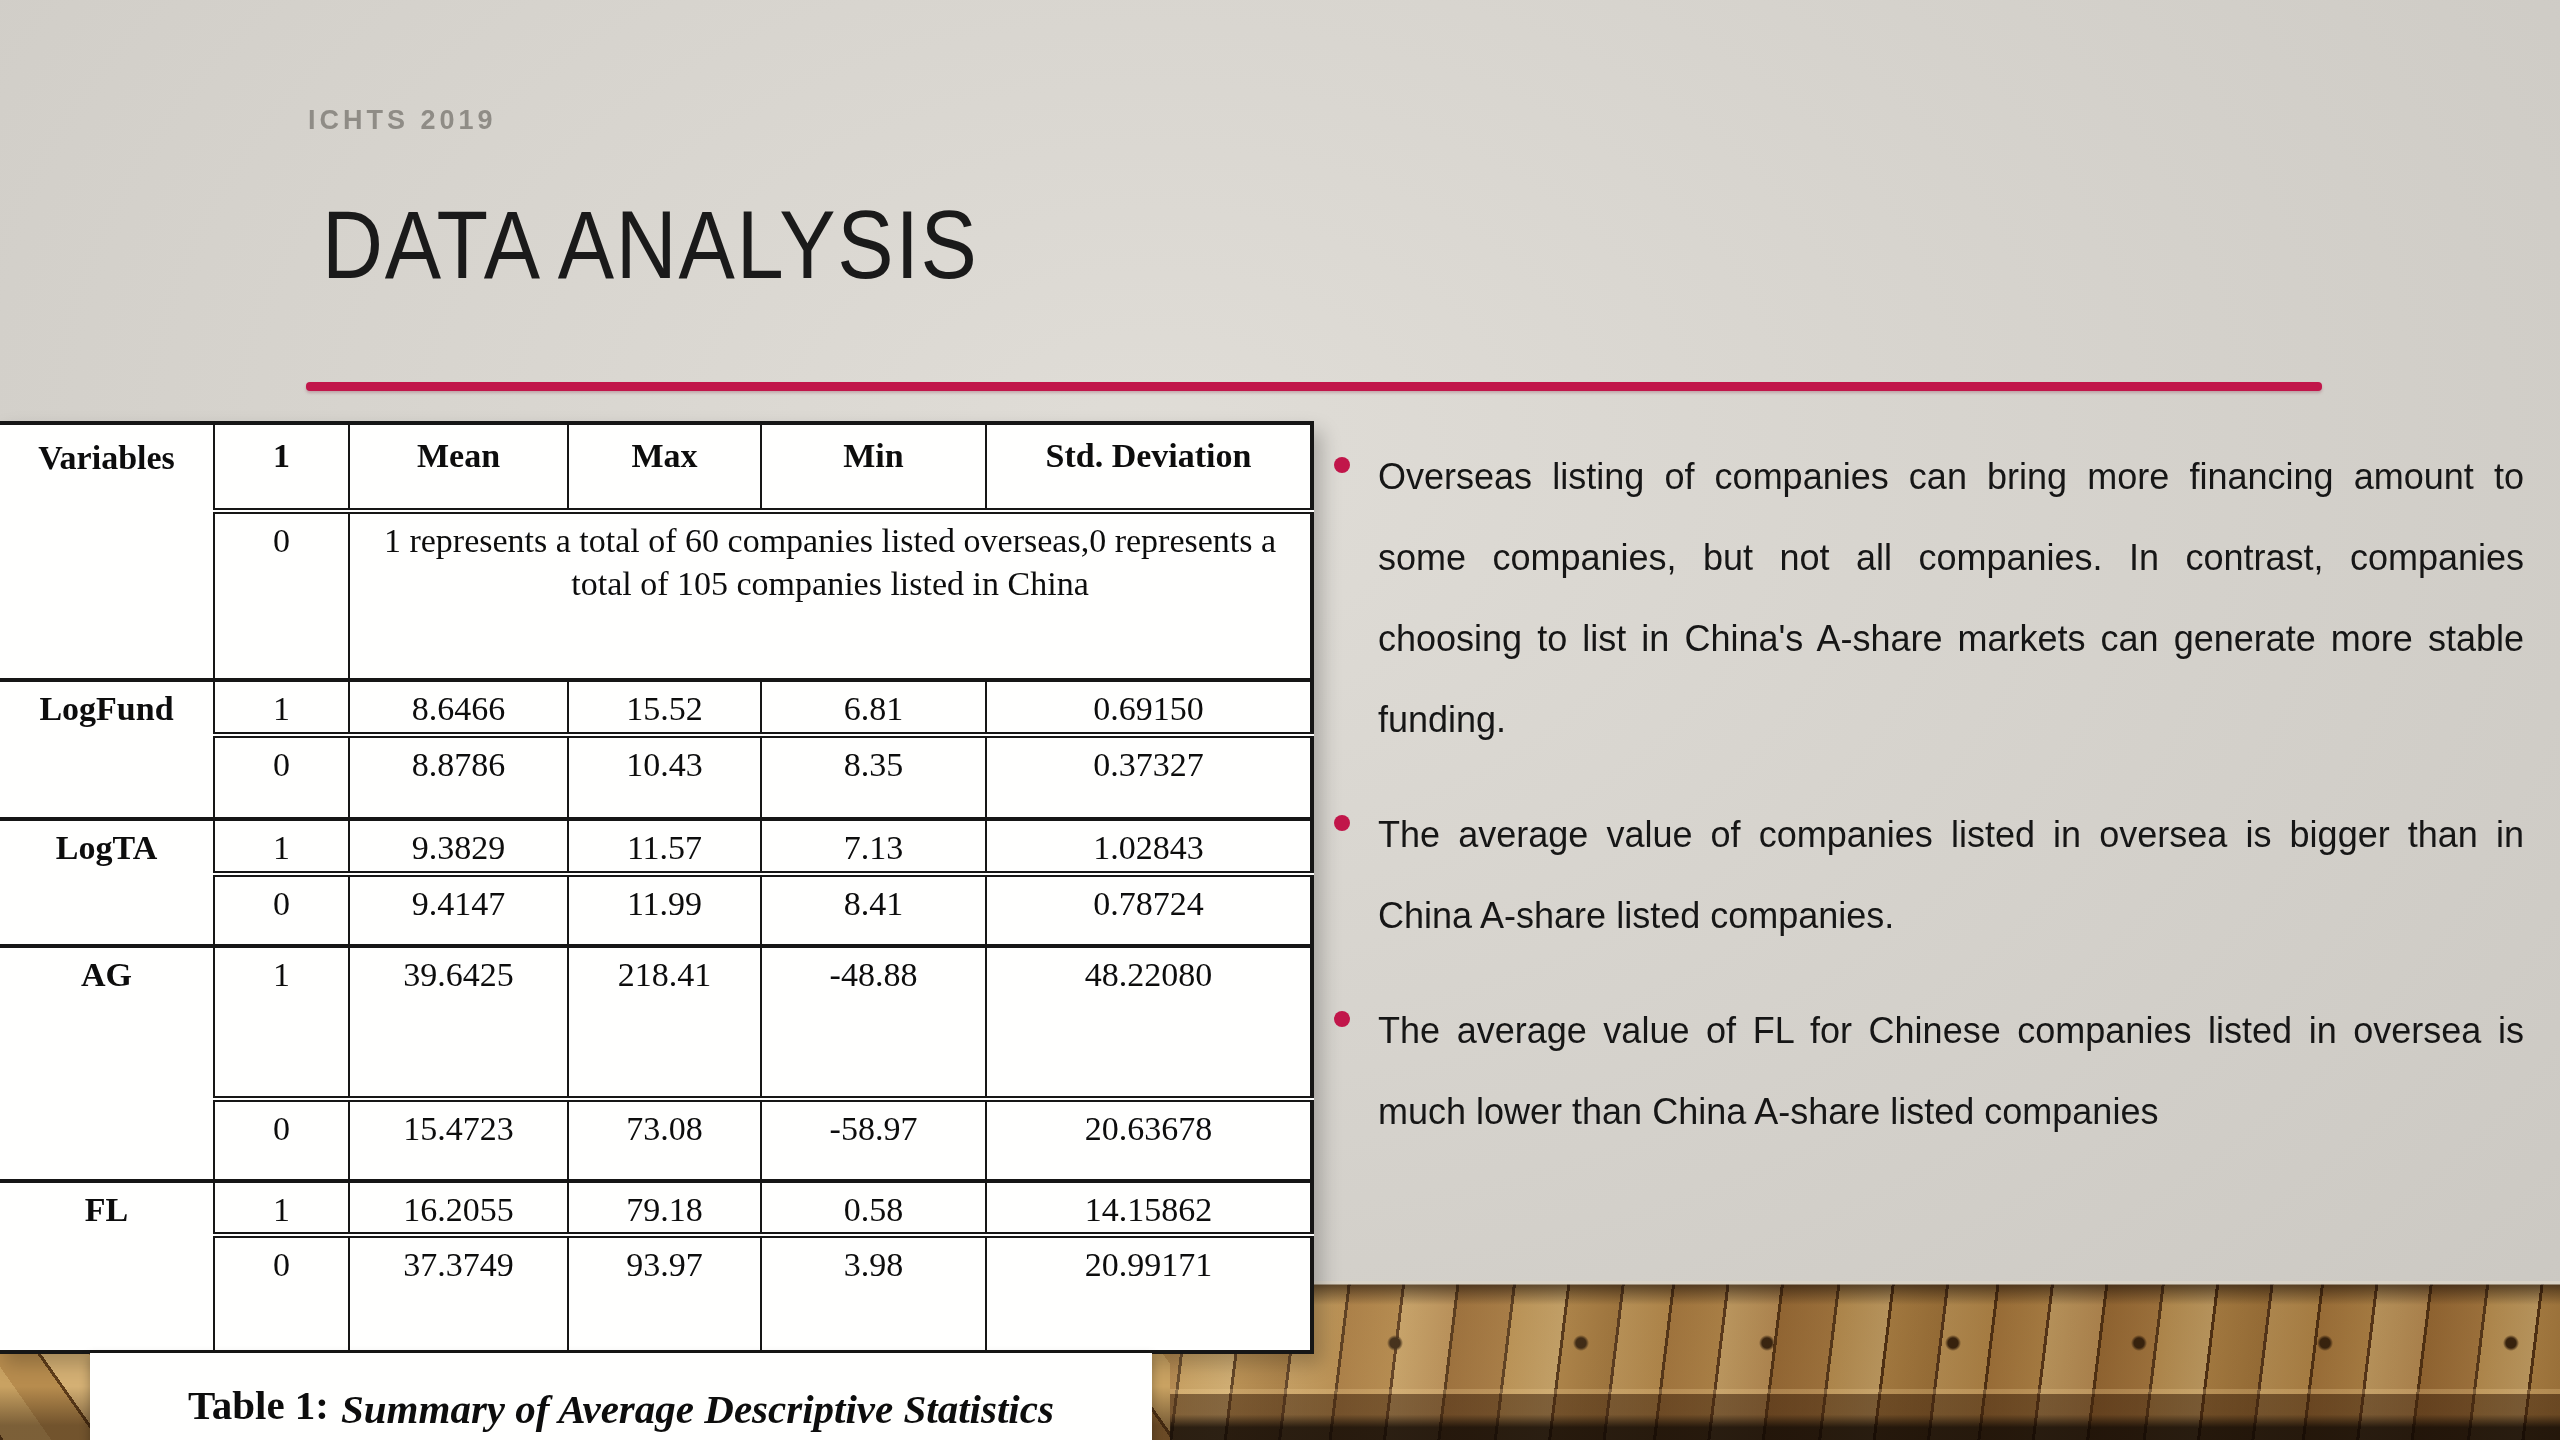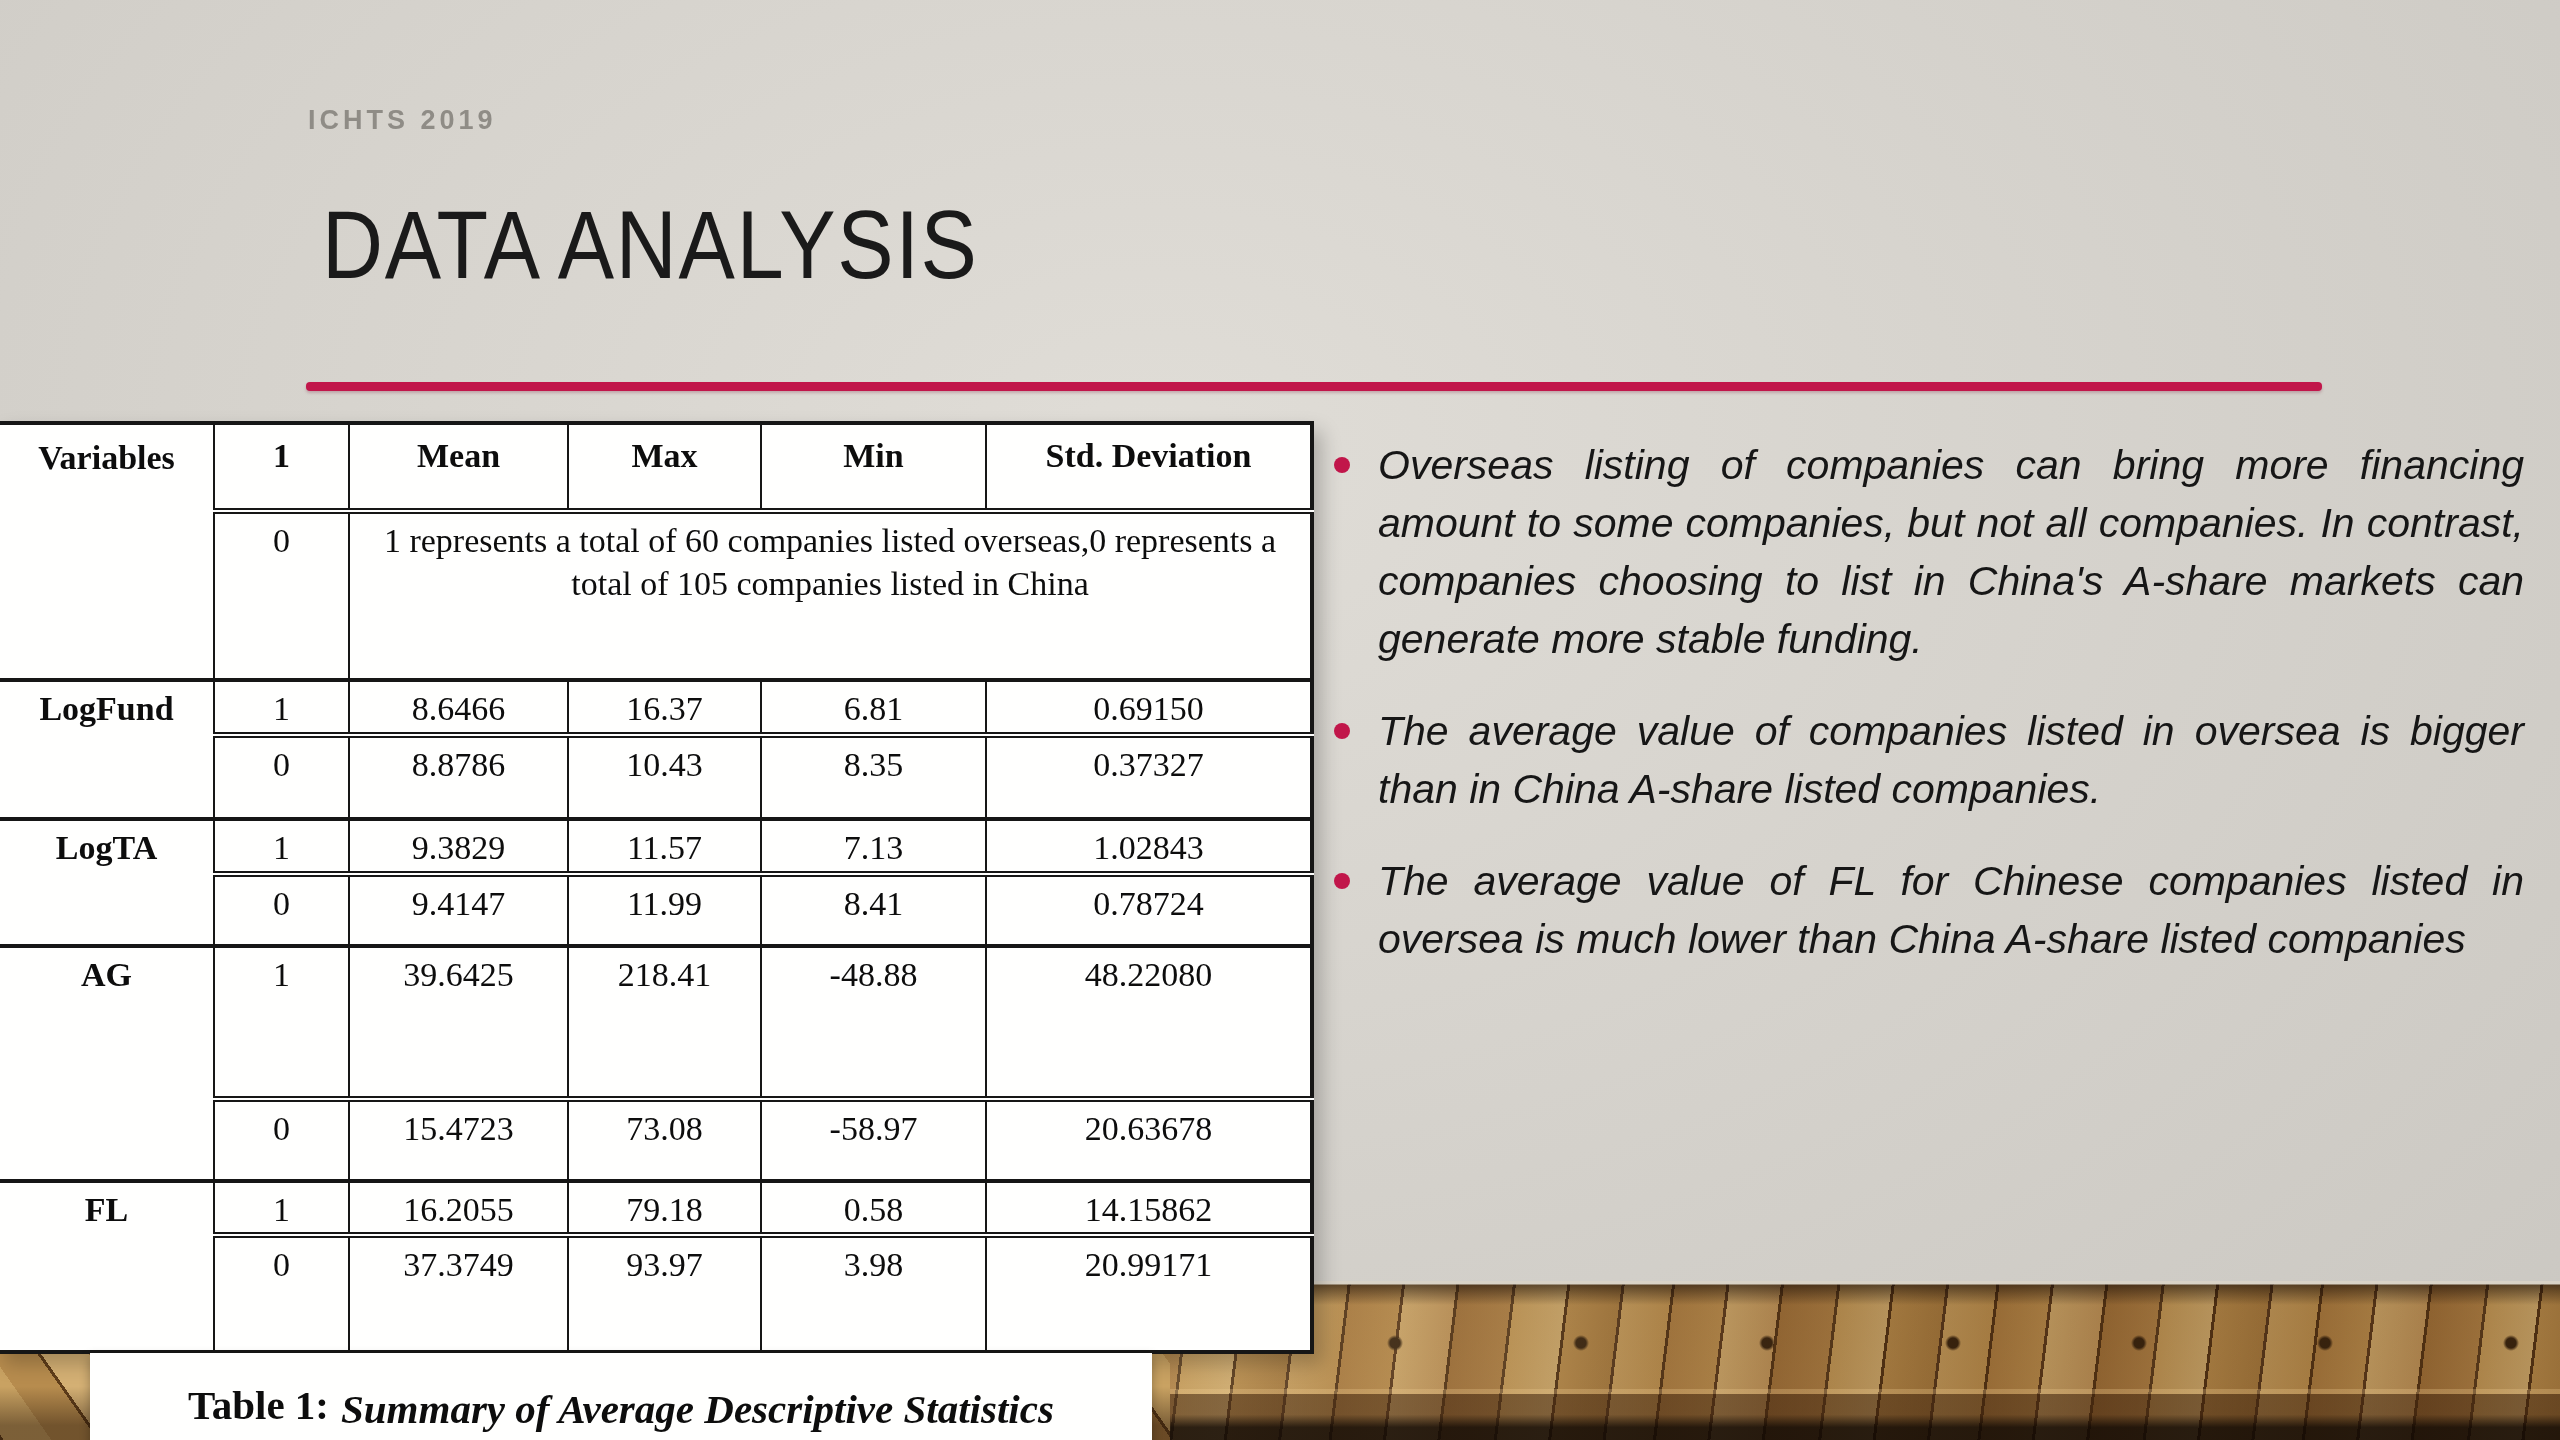--- a/index.html
+++ b/index.html
@@ -64,22 +64,22 @@
   
   .caption{position:absolute;left:90px;top:1353px;width:1062px;height:104px;z-index:4;
       background:#fffffe;display:flex;align-items:center;justify-content:center;
       font-family:"Liberation Serif", serif;font-size:41px;font-weight:700;color:#0d0d0d;
       box-shadow:0 4px 10px rgba(0,0,0,.3);}
   .caption .pre{margin-right:12px;}
   .caption .it{font-style:italic;margin-top:8px;}
 
   
   .bullets{position:absolute;left:1332px;top:436px;width:1192px;z-index:5;}
-  .bullet{position:relative;padding-left:46px;margin-bottom:34px;font-size:41px;
-      line-height:58px;text-align:justify;color:#161616;font-style:italic;}
+  .bullet{position:relative;padding-left:46px;margin-bottom:34px;font-size:36px;
+      line-height:81px;text-align:justify;color:#161616;}
   .bullet .dot{position:absolute;left:2px;top:21px;width:16px;height:16px;border-radius:50%;}
 </style>
 </head>
 <body>
 
 <div class="slide">
 
   <div class="wood"></div>
   <div class="wood-diag"></div>
 
@@ -107,21 +107,21 @@
       </tr>
       <tr style="height:169px">
         <td>0</td>
         <td colspan="4" class="note">1 represents a total of 60 companies listed overseas,0 represents a total of 105 companies listed in China</td>
       </tr>
 
       <tr class="sec" style="height:55px">
         <th rowspan="2" class="var">LogFund</th>
         <td>1</td>
         <td>8.6466</td>
-        <td>16.37</td>
+        <td>15.52</td>
         <td>6.81</td>
         <td>0.69150</td>
       </tr>
       <tr class="sub" style="height:84px">
         <td>0</td>
         <td>8.8786</td>
         <td>10.43</td>
         <td>8.35</td>
         <td>0.37327</td>
       </tr>

